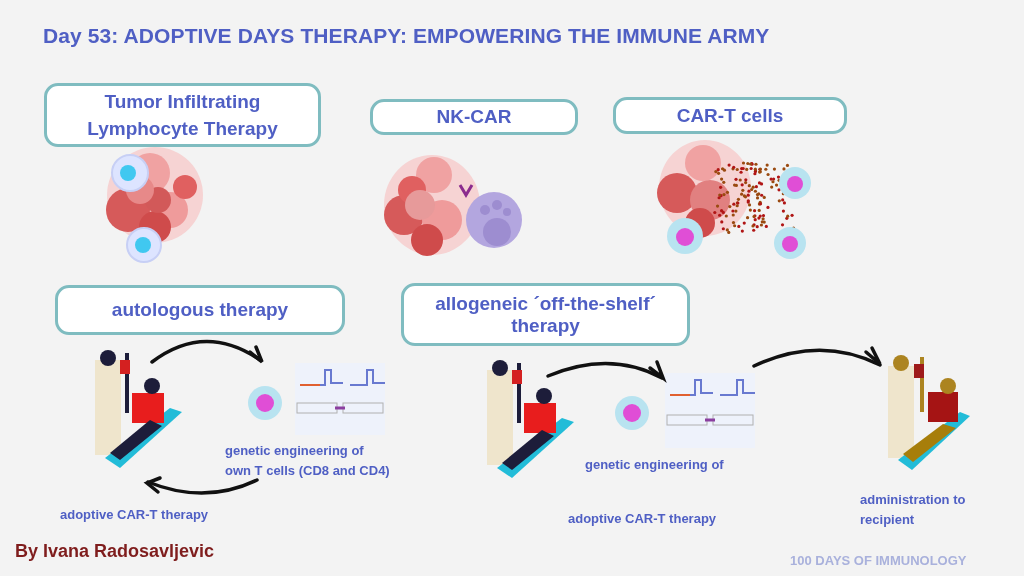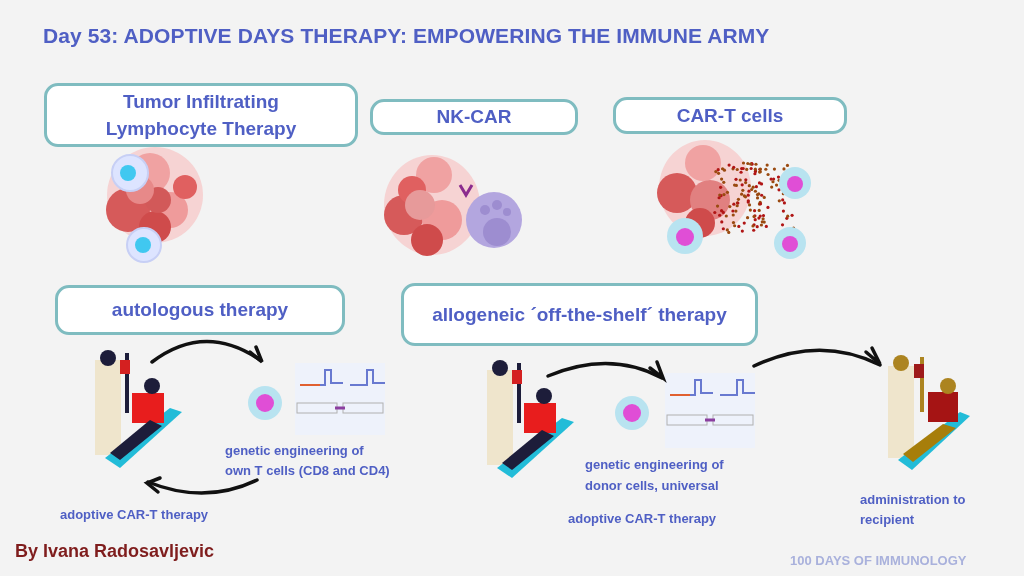--- a/index.html
+++ b/index.html
@@ -12,21 +12,21 @@
   .lbl { position:absolute; color:#4f5fc4; font-weight:bold; text-align:left; }
   .abs { position:absolute; }
   .footer-l { position:absolute; left:15px; top:541px; font-size:18px; font-weight:bold; color:#7f1d1d; }
   .footer-r { position:absolute; left:790px; top:553px; font-size:13px; font-weight:bold; color:#a9b1dc; }
 </style>
 </head>
 <body>
 
 <div class="title">Day 53: ADOPTIVE DAYS THERAPY: EMPOWERING THE IMMUNE ARMY</div>
 
-<div class="box" style="left:44px; top:83px; width:314px; height:64px; font-size:19px; line-height:27px; flex-direction:column;">
+<div class="box" style="left:44px; top:83px; width:277px; height:64px; font-size:19px; line-height:27px; flex-direction:column;">
   <span>Tumor Infiltrating</span>
   <span>Lymphocyte Therapy</span>
 </div>
 <div class="box" style="left:370px; top:99px; width:208px; height:36px; font-size:19px;align-items:center;">
   <span>NK-CAR</span>
 </div>
 <div class="box" style="left:613px; top:97px; width:234px; height:37px; font-size:19px;">
   <span>CAR-T cells</span>
 </div>
 
@@ -231,21 +231,21 @@
   </g>
   <g>
     <circle cx="135" cy="105" r="16" fill="#b8e3f0"></circle>
       <circle cx="135" cy="106" r="8" fill="#e04ed6"></circle>
   </g>
 </svg>
 
 <div class="box" style="left:55px; top:285px; width:290px; height:50px; font-size:19px;">
   <span>autologous therapy</span>
 </div>
-<div class="box" style="left:401px; top:283px; width:357px; height:63px; font-size:19px;">
+<div class="box" style="left:401px; top:283px; width:289px; height:63px; font-size:19px;">
   <span>allogeneic ´off-the-shelf´ therapy</span>
 </div>
 
 <svg class="abs" style="left:70px; top:348px;" width="120" height="130">
   <rect x="25" y="12" width="26" height="95" fill="#efe5cc"></rect>
   <circle cx="38" cy="10" r="8" fill="#1d1d3a"></circle>
   <rect x="55" y="5" width="4" height="60" fill="#1d1d3a"></rect>
   <rect x="50" y="12" width="10" height="14" fill="#d42020"></rect>
   <path d="M35 110 L100 60 L112 64 L50 120 Z" fill="#22bcd8"></path>
   <rect x="62" y="45" width="32" height="30" fill="#e81d1d"></rect>
@@ -317,21 +317,20 @@
 </svg>
 
 <div class="lbl" style="left:225px; top:441px; width:185px; font-size:13px; line-height:20px;">
   <div>genetic engineering of</div>
   <div>own T cells (CD8 and CD4)</div>
 </div>
 <div class="lbl" style="left:60px; top:507px; width:190px; font-size:13px;">adoptive CAR-T therapy</div>
 
 <div class="lbl" style="left:585px; top:454px; width:160px; font-size:13px; line-height:21px;">
   <div>genetic engineering of</div>
-  <div>donor cells, universal</div>
 </div>
 <div class="lbl" style="left:568px; top:511px; width:185px; font-size:13px;">adoptive CAR-T therapy</div>
 
 <div class="lbl" style="left:860px; top:490px; width:135px; font-size:13px; line-height:20px;">
   <div>administration to</div>
   <div>recipient</div>
 </div>
 
 <div class="footer-l">By Ivana Radosavljevic</div>
 <div class="footer-r">100 DAYS OF IMMUNOLOGY</div>

